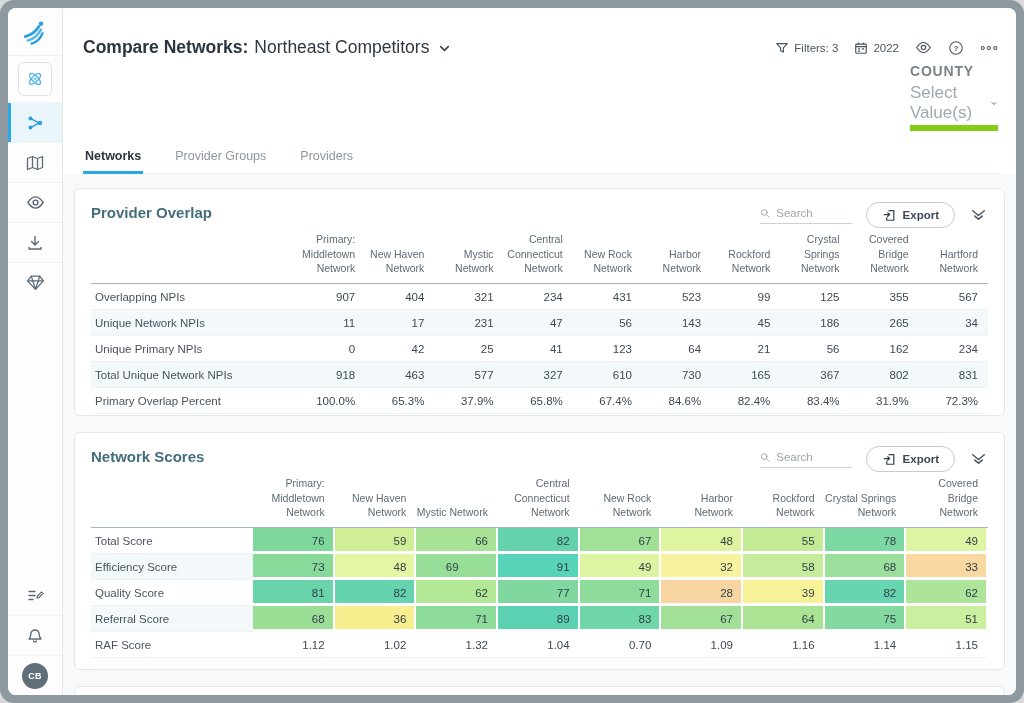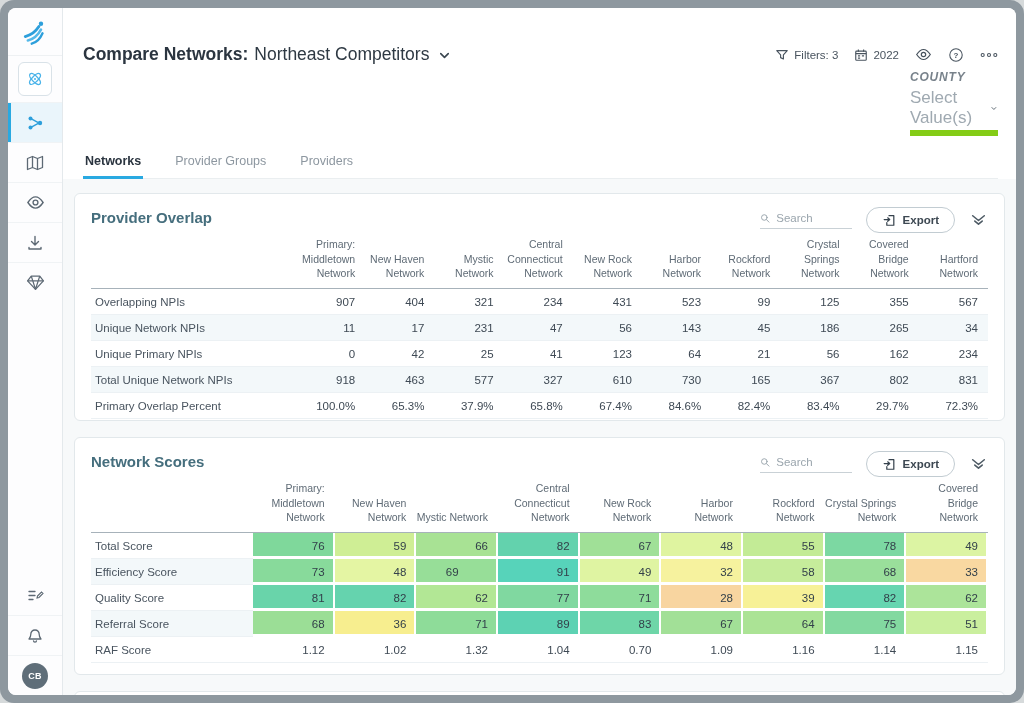--- a/index.html
+++ b/index.html
@@ -15,31 +15,31 @@
   .nav-cell:first-child { border-top:none; }
   .nav-cell.boxed { height:46px; }
   .atom-box { width:34px; height:34px; border:1px solid #d9e2e8; border-radius:6px; display:grid; place-items:center; background:#fff; }
   .nav-cell.active { background:#eaf5fb; }
   .nav-cell.active::before { content:""; position:absolute; left:0; top:0; bottom:0; width:3px; background:#29a9e1; }
   .sidebar-bottom { margin-top:auto; }
   .avatar { width:26px; height:26px; border-radius:50%; background:#5f6e79; color:#fff; font-size:9px; font-weight:700; display:grid; place-items:center; letter-spacing:.3px; }
 
   
   .main { flex:1; display:flex; flex-direction:column; min-width:0; }
-  .topbar { padding:30px 18px 0 20px; background:#fff; }
+  .topbar { padding:23px 18px 0 20px; background:#fff; }
   .title-row { display:flex; align-items:flex-start; }
   .page-title { font-size:17.5px; font-weight:400; color:#2e3943; display:flex; align-items:center; gap:6px; padding-top:6px; }
   .page-title .bold { font-weight:700; color:#2b3540; }
   .title-caret { margin-left:2px; display:flex; cursor:pointer; padding-top:2px; }
   .top-right { margin-left:auto; display:flex; flex-direction:column; align-items:flex-end; }
   .tr-row { display:flex; align-items:center; gap:16px; padding-top:8px; }
   .tr-item { display:flex; align-items:center; gap:5px; font-size:11.5px; color:#49545f; cursor:pointer; white-space:nowrap; }
   .tr-icon { display:flex; cursor:pointer; }
   .county { margin-top:7px; width:88px; }
-  .county-label { font-size:12px; font-weight:700; letter-spacing:.8px; color:#78828b;font-style:italic; }
+  .county-label { font-size:14px; font-weight:700; letter-spacing:.8px; color:#78828b; }
   .county-select { margin-top:4px; display:flex; align-items:center; justify-content:space-between; border-bottom:6px solid #84cc16; padding-bottom:2px; font-size:17px; color:#9fa9b1; cursor:pointer; }
 
   .tabs { display:flex; gap:30px; margin-top:14px; border-bottom:1px solid #eaeef0; }
   .tab { font-size:12.5px; color:#8d97a0; padding:4px 2px 8px; cursor:pointer; }
   .tab.active { color:#2b3540; font-weight:700; border-bottom:3px solid #29a9e1; margin-bottom:-1px; }
 
   .content { flex:1; background:#f7f9fa; overflow:hidden; padding:14px 11px; display:flex; flex-direction:column; gap:16px; }
 
   
   .card { background:#fff; border:1px solid #e2e8eb; border-radius:6px; padding:13px 16px 10px; flex:0 0 auto; overflow:hidden; }
@@ -325,21 +325,21 @@
                 <tr>
                   <th>Primary Overlap Percent</th>
                   <td>100.0%</td>
                   <td>65.3%</td>
                   <td>37.9%</td>
                   <td>65.8%</td>
                   <td>67.4%</td>
                   <td>84.6%</td>
                   <td>82.4%</td>
                   <td>83.4%</td>
-                  <td>29.7%</td>
+                  <td>31.9%</td>
                   <td>72.3%</td>
                 </tr>
               </tbody>
             </table>
       </section>
 
       <section class="card card-scores">
         <div class="card-head">
           <h2 class="card-title">Network Scores</h2>
           <div class="card-tools">

